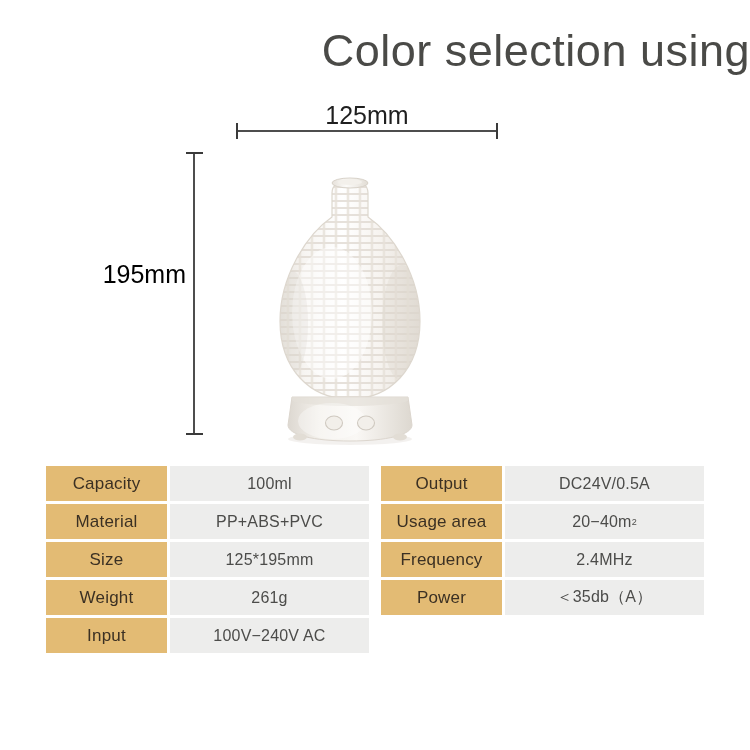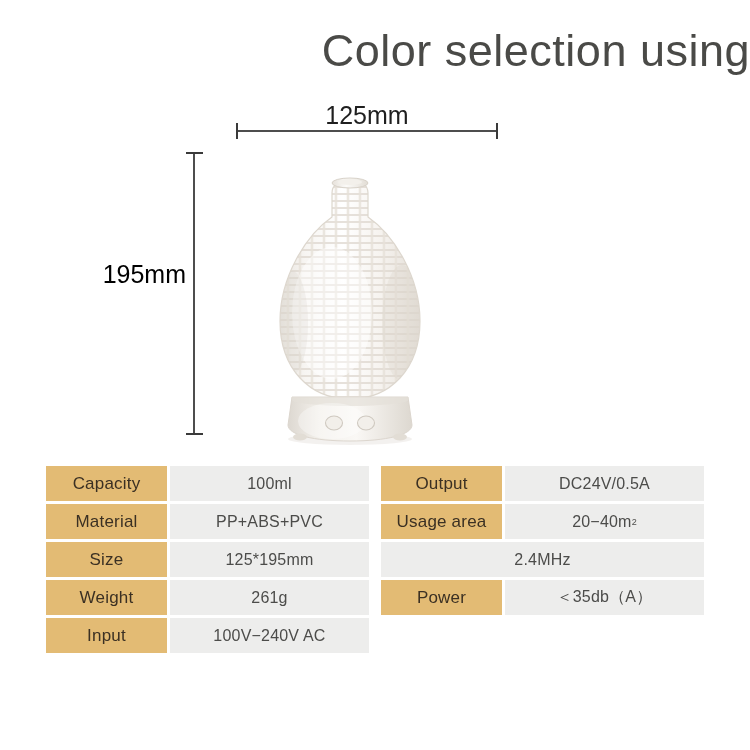--- a/index.html
+++ b/index.html
@@ -341,20 +341,21 @@
       <div class="spec-value">DC24V/0.5A</div>
     </div>
     <div class="spec-row">
       <div class="spec-label">Usage area</div>
       <div class="spec-value">
           <span>20−40m</span>
           <sup>2</sup>
         </div>
     </div>
     <div class="spec-row">
+      <div class="spec-label">Frequency</div>
       <div class="spec-value">2.4MHz</div>
     </div>
     <div class="spec-row">
       <div class="spec-label">Power</div>
       <div class="spec-value">＜35db（A）</div>
     </div>
   </div>
 </div>
 
 </body></html>

